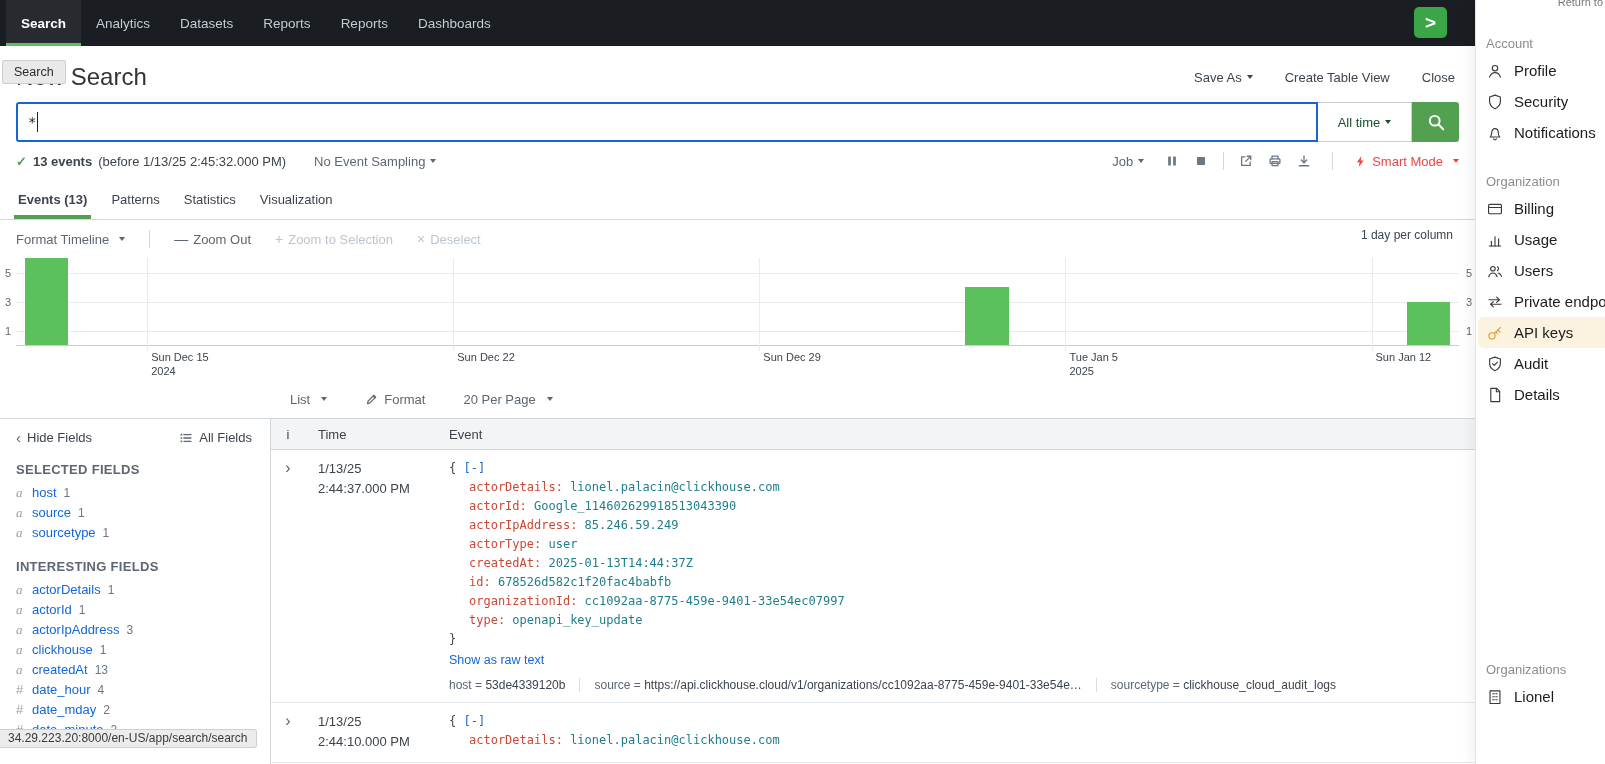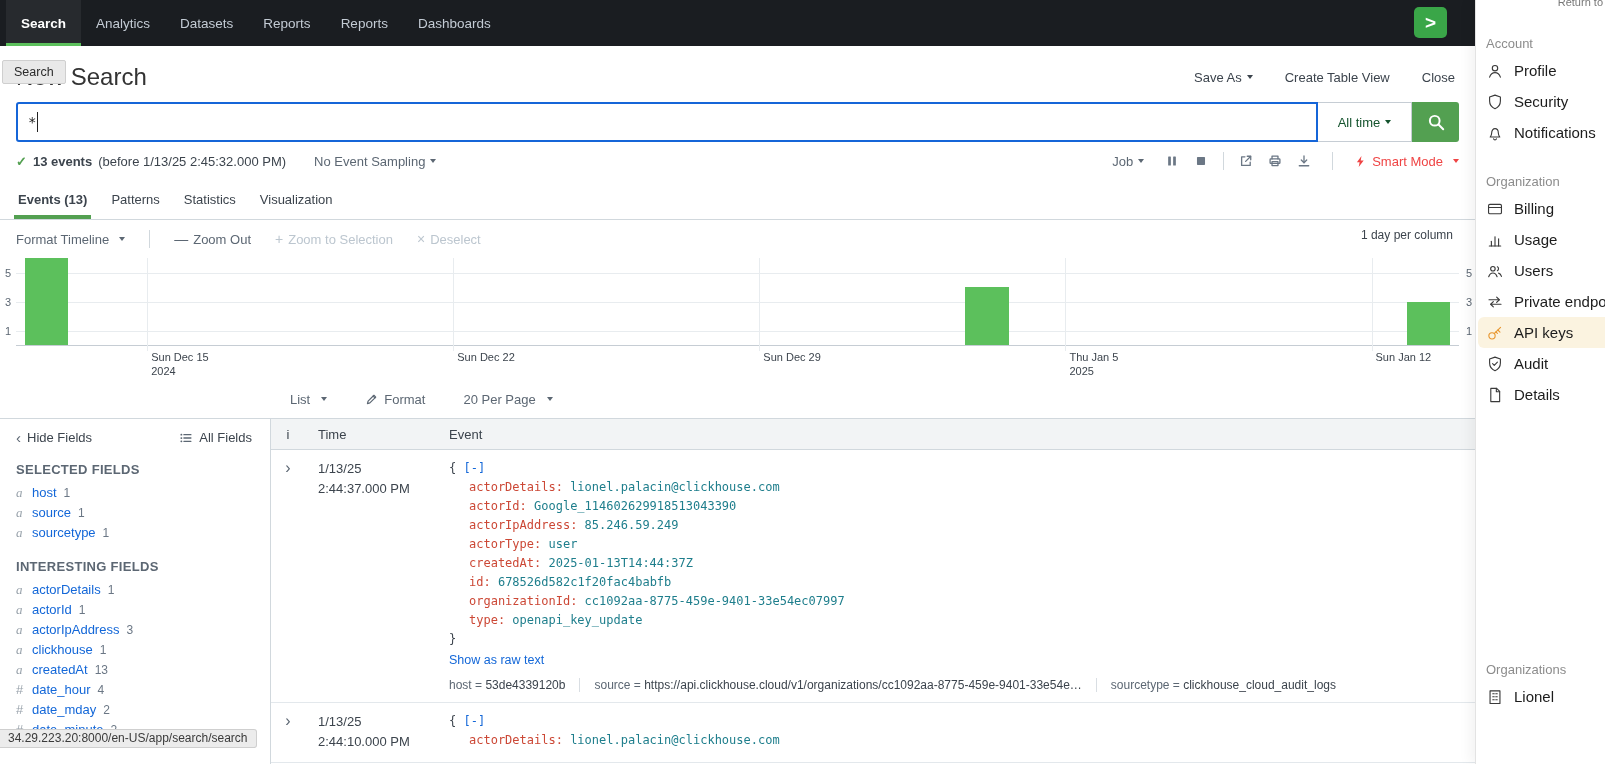--- a/index.html
+++ b/index.html
@@ -308,21 +308,21 @@
           <div class="xtick-l">Sun Dec 15</div>
           <div class="xtick-s">2024</div>
         </div>
         <div class="xtick" style="left: 30.303%;">
           <div class="xtick-l">Sun Dec 22</div>
         </div>
         <div class="xtick" style="left: 51.5152%;">
           <div class="xtick-l">Sun Dec 29</div>
         </div>
         <div class="xtick" style="left: 72.7273%;">
-          <div class="xtick-l">Thu Jan 5</div>
+          <div class="xtick-l">Tue Jan 5</div>
           <div class="xtick-s">2025</div>
         </div>
         <div class="xtick" style="left: 93.9394%;">
           <div class="xtick-l">Sun Jan 12</div>
         </div>
       </div>
 
     <div class="results-toolbar">
       <span class="rt-item">
           <span>List</span>

